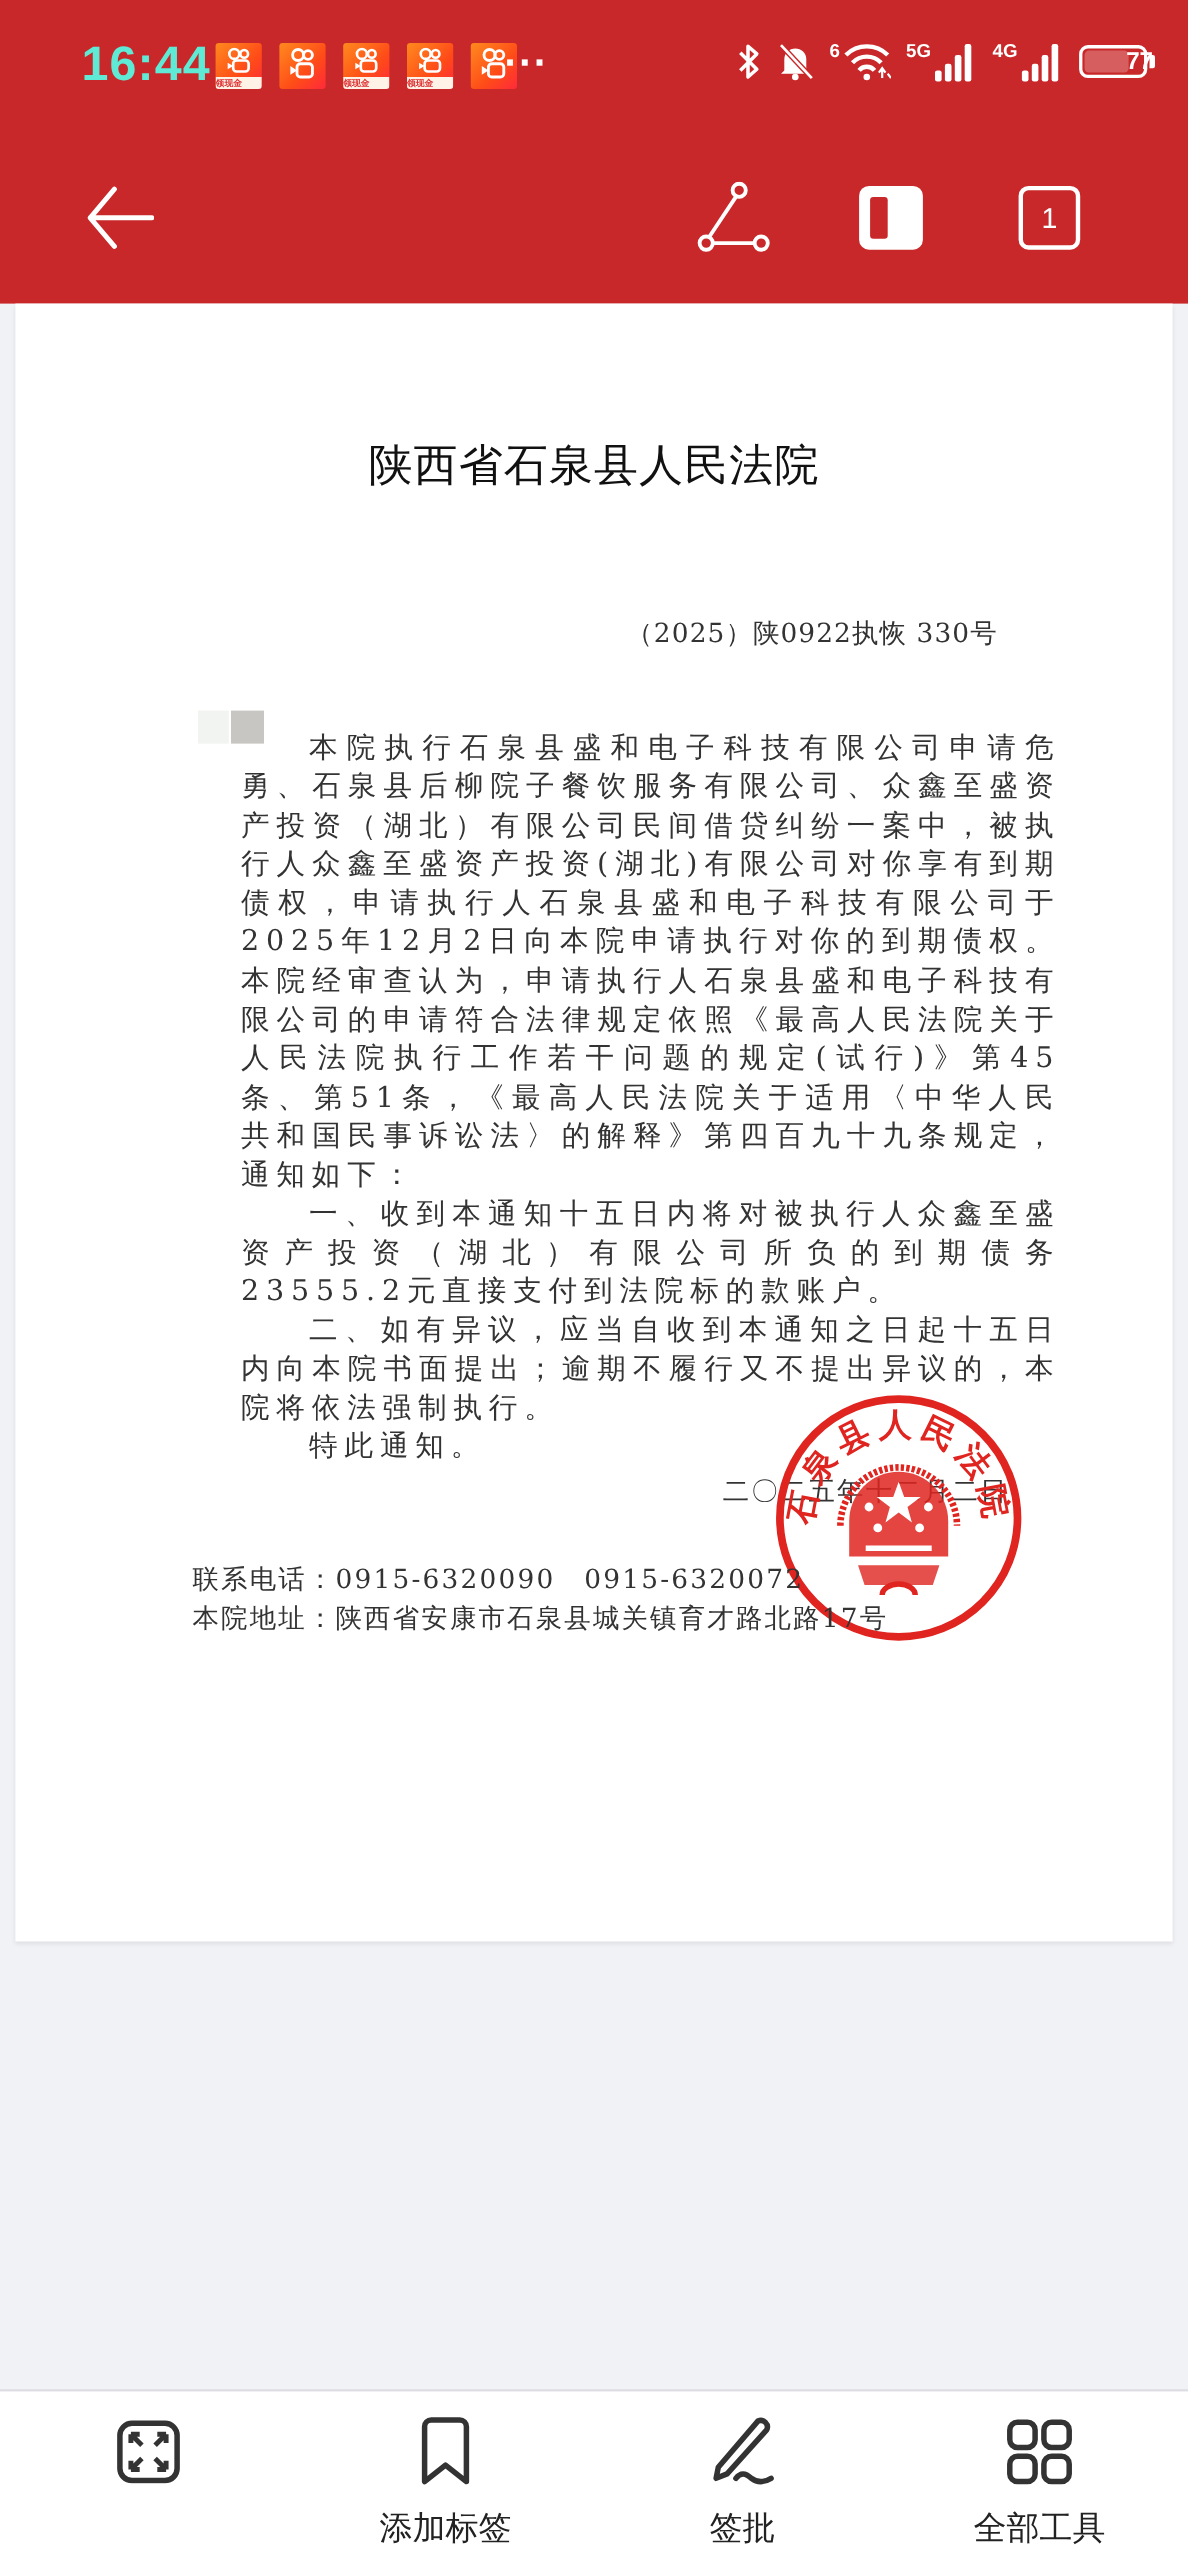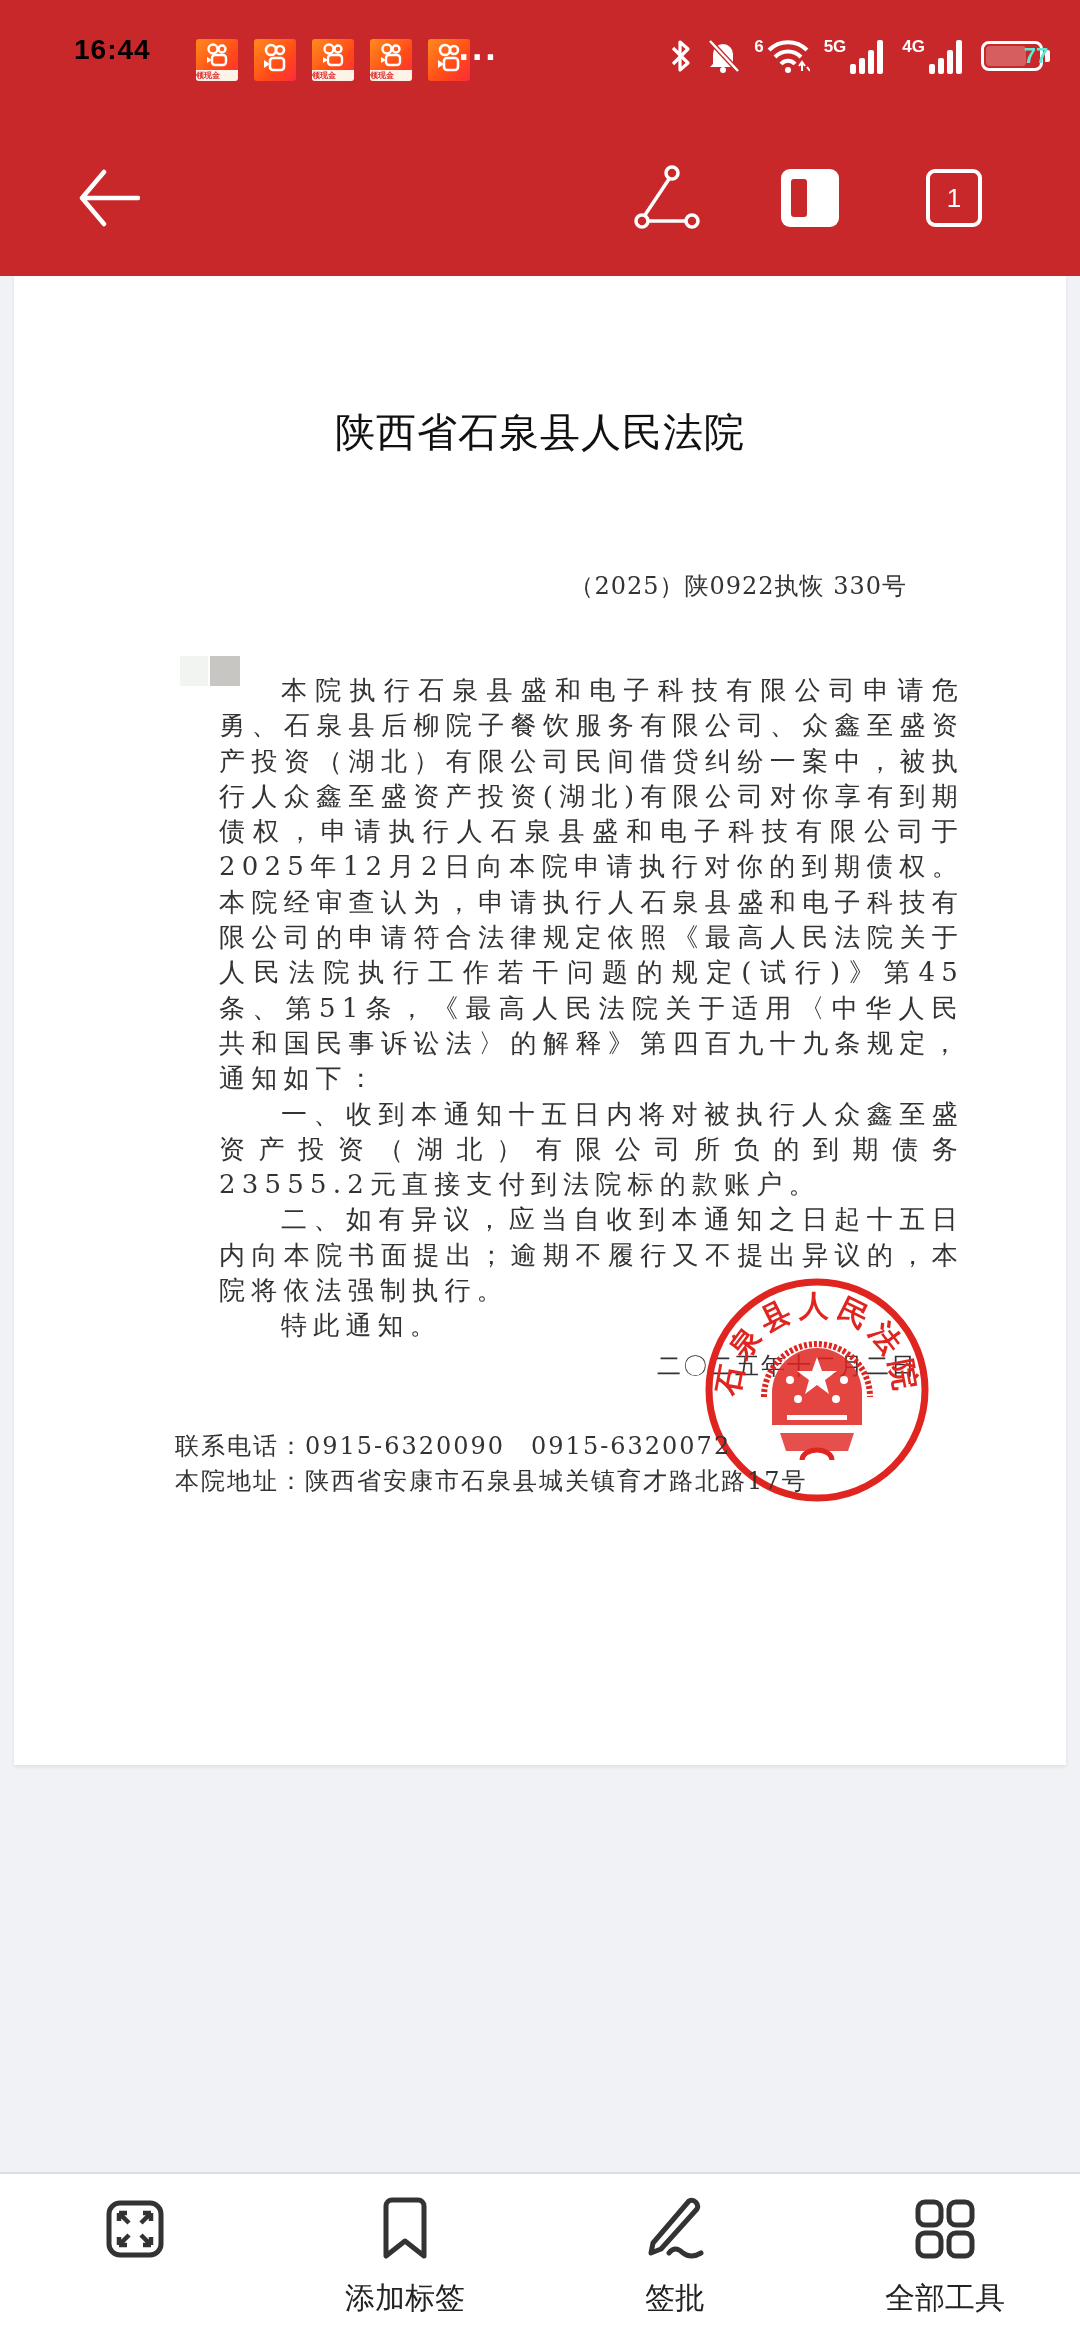--- a/index.html
+++ b/index.html
@@ -8,59 +8,59 @@
     background:#f1f2f6;
     font-family:"DejaVu Sans", sans-serif;
   }
   
   .header {
     position:absolute; left:0; top:0; width:1080px; height:276px;
     background:#c9282a;
   }
   .status-bar { position:absolute; left:0; top:0; width:1080px; height:120px; }
   .time {
-    position:absolute; left:74px; top:34px; color:#000000;
-    font-family:"Liberation Sans", sans-serif; font-weight:bold; font-size:28px; letter-spacing:1px;
+    position:absolute; left:74px; top:34px; color:#5eead4;
+    font-family:"Liberation Sans", sans-serif; font-weight:bold; font-size:44px; letter-spacing:1px;
   }
   .notif-icons { position:absolute; left:196px; top:39px; display:flex; gap:16px; }
   .notif {
     width:42px; height:42px; border-radius:3px; position:relative; overflow:hidden;
     background:linear-gradient(135deg,#ff8a1e 0%,#ff4b18 60%,#ff2a3a 100%);
   }
   .notif svg { position:absolute; left:9px; top:4px; }
   .notif .badge {
     position:absolute; left:0; bottom:0; width:100%; height:11px; background:#fff3e8;
     font-size:8px; line-height:11px; color:#d33; text-align:left; font-weight:bold;
   }
   .more-dots { position:absolute; left:458px; top:40px; color:#fff; font-size:30px; letter-spacing:2px; font-weight:bold; }
   .status-right { position:absolute; right:30px; top:36px; display:flex; align-items:center; gap:14px; color:#fff; }
   .status-right svg { display:block; }
   .net-label { font-family:"Liberation Sans", sans-serif; font-weight:bold; font-size:17px; color:#fff; margin-right:-12px; margin-top:-18px; }
   .battery {
     width:62px; height:30px; border:3px solid #fff; border-radius:8px; box-sizing:border-box;
     position:relative; display:flex; align-items:center; justify-content:center;
   }
   .battery .fill { position:absolute; left:2px; top:2px; bottom:2px; width:72%; background:rgba(255,255,255,0.25); border-radius:4px; }
-  .battery .pct { position:relative; font-family:"Liberation Sans", sans-serif; font-weight:bold; font-size:22px; color:#5eead4;margin-left:48px; }
+  .battery .pct { position:relative; font-family:"Liberation Sans", sans-serif; font-weight:bold; font-size:22px; color:#ffffff;margin-left:48px; }
   .battery-tip { width:5px; height:12px; background:#fff; border-radius:0 2px 2px 0; margin-left:-12px; }
 
   .toolbar { position:absolute; left:0; top:120px; width:1080px; height:156px; }
   .tb-btn { position:absolute; top:36px; width:84px; height:84px; display:flex; align-items:center; justify-content:center; cursor:pointer; }
   .page-count-box {
     width:56px; height:58px; border:4px solid #fff; border-radius:9px; box-sizing:border-box;
     color:#fff; display:flex; align-items:center; justify-content:center;
     font-family:"Liberation Sans", sans-serif; font-size:26px;
   }
 
   
   .page {
     position:absolute; left:14px; top:276px; width:1052px; height:1489px;
     background:#fff; box-shadow:0 2px 4px rgba(0,0,0,0.08);
   }
-  .doc { position:absolute; left:0; top:14px; width:100%; height:100%; color:#2a2a2a; font-family:"DejaVu Serif", serif; }
+  .doc { position:absolute; left:0; top:4px; width:100%; height:100%; color:#2a2a2a; font-family:"DejaVu Serif", serif; }
   .doc-title {
     position:absolute; left:0; width:100%; text-align:center;
     font-family:"DejaVu Sans", sans-serif; font-size:40px; color:#111; letter-spacing:1px;
   }
   .case-no { position:absolute; right:159px; top:280px; font-size:24px; color:#333; letter-spacing:1px; }
   .redacted { position:absolute; left:196px; top:366px; width:30px; height:30px; background:#c8c6c3; }
   .redacted2 { position:absolute; left:166px; top:366px; width:28px; height:30px; background:#f2f4f1; }
   .body-text {
     position:absolute; left:161px; top:383px; width:745px;
     font-size:26px; line-height:35.3px; color:#333; letter-spacing:6.2px; text-align:justify;margin-left:44px;

